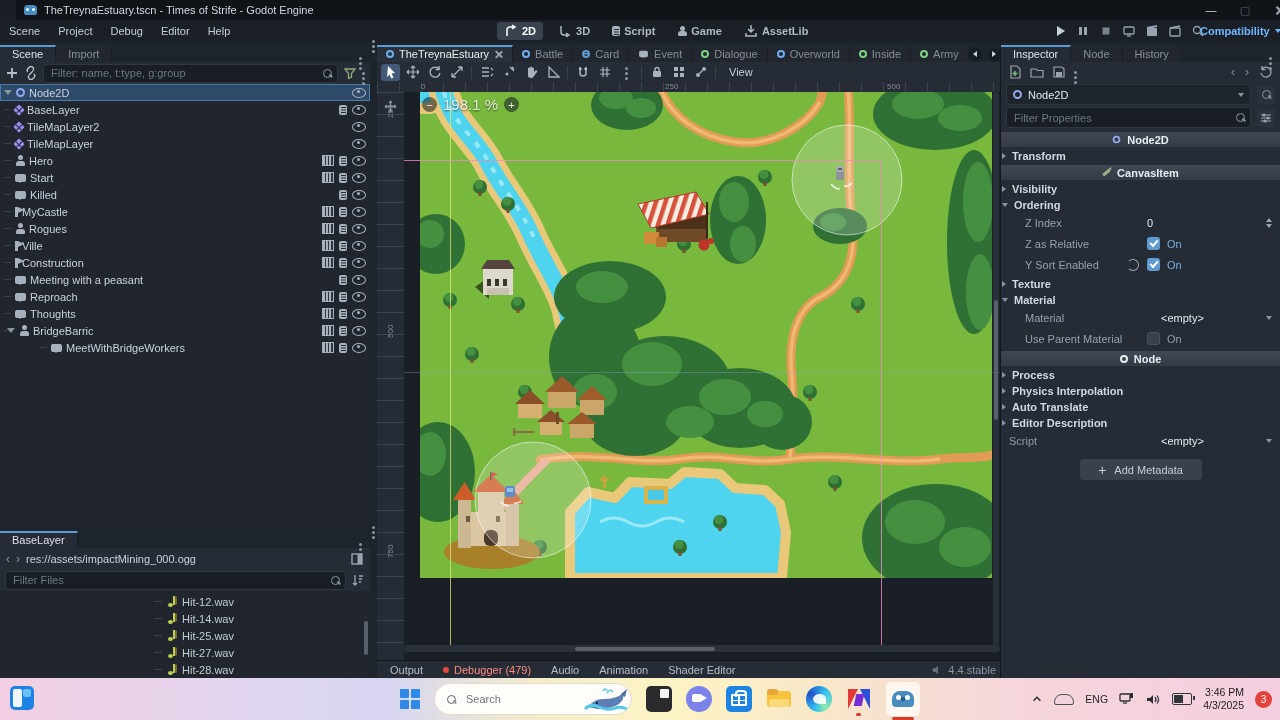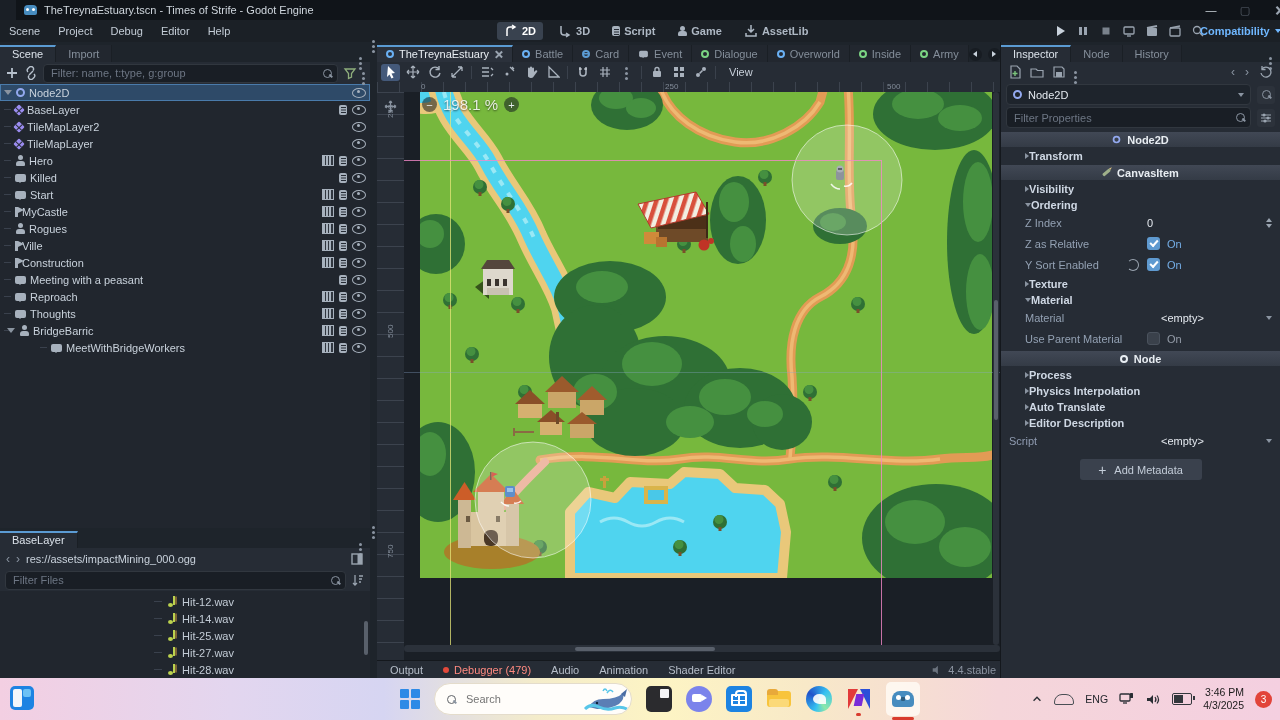--- a/index.html
+++ b/index.html
@@ -111,21 +111,21 @@
   .btab .dot{width:6px;height:6px;border-radius:50%;background:#e2493b;}
   .btab.alert{color:#ff8a80;}
   .vers{margin-left:auto;color:#8b93a0;display:flex;align-items:center;gap:5px;}
   
   #rightdock{left:1000px;top:42px;width:280px;height:636px;background:#262c35;border-left:1px solid #14181d;box-sizing:border-box;}
   .itoolbar{height:20px;display:flex;align-items:center;gap:8px;padding:0 7px;color:#9aa4b0;}
   .objrow{height:19px;margin:3px 5px 0;display:flex;align-items:center;gap:6px;}
   .objsel{flex:1;height:19px;background:#1e242c;border:1px solid #31373f;border-radius:4px;display:flex;align-items:center;gap:6px;padding:0 6px;}
   .sqbtn{width:18px;height:18px;background:#2c323b;border-radius:3px;display:flex;align-items:center;justify-content:center;}
   .cat{height:15px;margin-top:2px;background:linear-gradient(#414855,#343b46);display:flex;align-items:center;justify-content:center;gap:6px;font-weight:bold;color:#e8edf2;}
-  .grp{height:15px;display:flex;align-items:center;gap:0;padding-left:24px;font-weight:bold;color:#cfd8e4;margin-top:1px;}
+  .grp{height:15px;display:flex;align-items:center;gap:6px;padding-left:1px;font-weight:bold;color:#cfd8e4;margin-top:1px;}
   .prow{height:21px;display:flex;align-items:center;padding-left:24px;color:#93a1b3;position:relative;}
   .prow .pval{position:absolute;left:146px;color:#e4e9ef;display:flex;align-items:center;gap:7px;}
   .prow .on{color:#74aee6;}
   .prow .ongray{color:#949ca8;}
   .pend{position:absolute;right:8px;display:flex;align-items:center;gap:3px;}
   .spin{display:flex;flex-direction:column;gap:2px;}
   .spin i{width:0;height:0;border-left:3.5px solid transparent;border-right:3.5px solid transparent;display:block;}
   .spin .up{border-bottom:4px solid #9aa4b0;}
   .spin .dn{border-top:4px solid #9aa4b0;}
   .revert{width:10px;height:10px;border:1.5px solid #9aa4b0;border-radius:50%;border-left-color:transparent;position:relative;flex:none;}
@@ -299,31 +299,31 @@
           <span class="person"></span>
           <span class="tl">Hero</span>
           <span class="ric">
             <span class="film"></span>
             <span class="scr"></span>
             <span class="eye"></span>
           </span>
         </div>
       <div class="trow d1">
           <span class="bubble"></span>
+          <span class="tl">Start</span>
+          <span class="ric">
+            <span class="film"></span>
+            <span class="scr"></span>
+            <span class="eye"></span>
+          </span>
+        </div>
+      <div class="trow d1">
+          <span class="bubble"></span>
           <span class="tl">Killed</span>
           <span class="ric">
-            <span class="scr"></span>
-            <span class="eye"></span>
-          </span>
-        </div>
-      <div class="trow d1">
-          <span class="bubble"></span>
-          <span class="tl">Start</span>
-          <span class="ric">
-            <span class="film"></span>
             <span class="scr"></span>
             <span class="eye"></span>
           </span>
         </div>
       <div class="trow d1">
           <span class="flagi"></span>
           <span class="tl">MyCastle</span>
           <span class="ric">
             <span class="film"></span>
             <span class="scr"></span>

